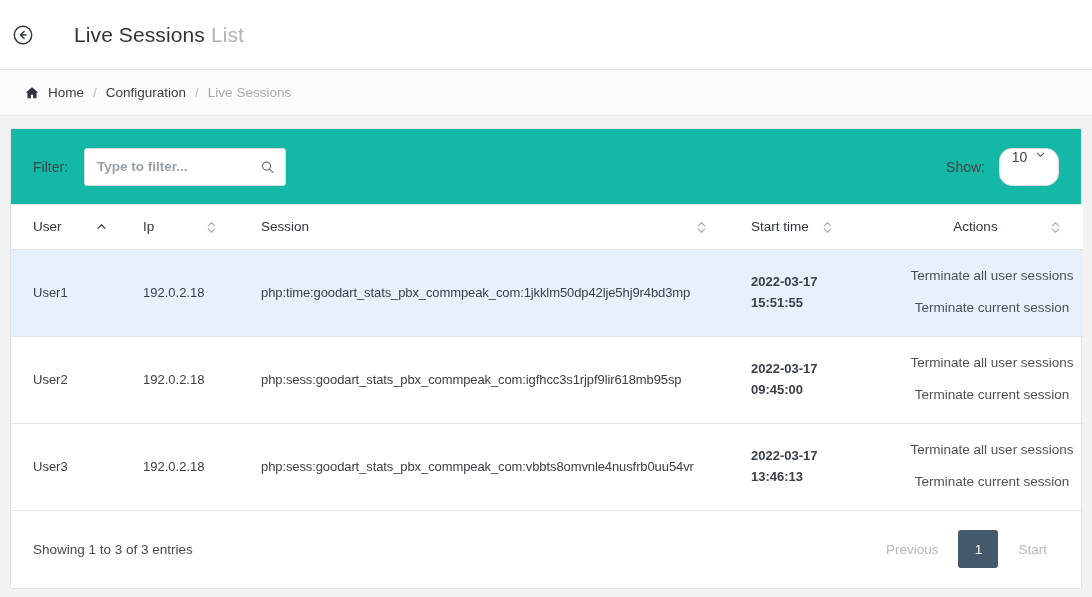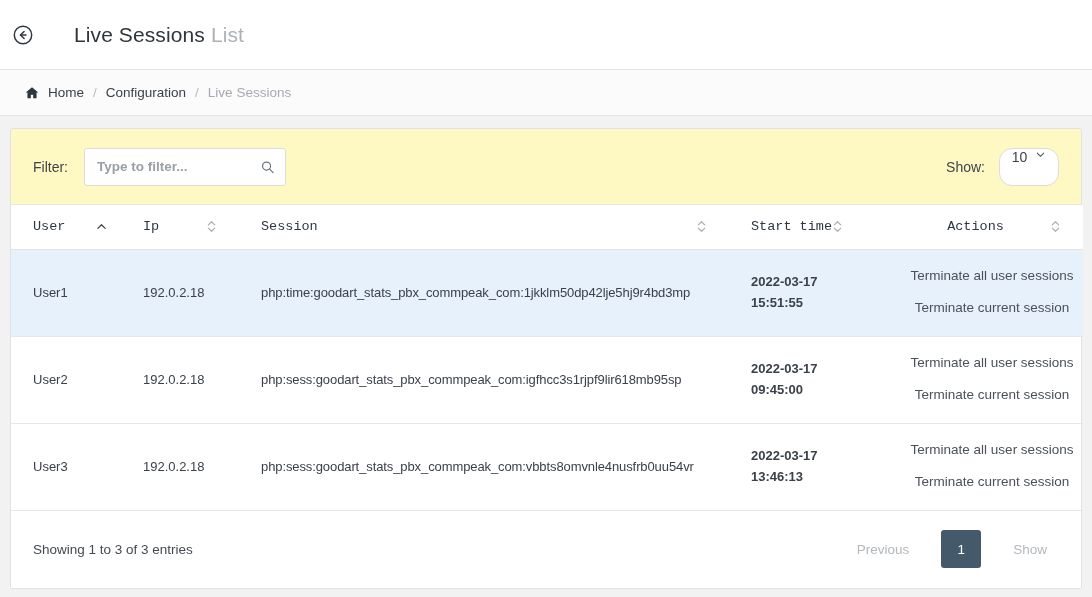--- a/index.html
+++ b/index.html
@@ -59,21 +59,21 @@
     position: absolute;
     left: 10px; top: 128px;
     width: 1072px;
     background: #ffffff;
     border: 1px solid #e2e2e2;
     border-radius: 2px;
   }
 
   
   .toolbar {
-    background: #fef9c3;
+    background: #14b8a6;
     border-bottom: 1px solid #e6e6e6;
     height: 76px;
     display: flex;
     align-items: center;
     justify-content: space-between;
     padding: 0 22px;
   }
   .filter-group { display: flex; align-items: center; }
   .filter-label { font-size: 14px; color: #3e444b; margin-right: 16px; }
   .filter-box {
@@ -117,21 +117,21 @@
     border-bottom: 1px solid #e3e3e3;
     font-size: 13.5px;
     font-weight: 400;
     color: #2f3640;
     padding: 0 0 0 22px;
     vertical-align: middle;
     text-align: left;
     white-space: nowrap;
     cursor: pointer;
   }
-  th .th-inner { display: flex; align-items: center; justify-content: space-between; padding-right: 22px; font-family: Liberation Mono, monospace; }
+  th .th-inner { display: flex; align-items: flex-end; justify-content: space-between; padding-right: 22px; }
   th.col-actions .th-inner { justify-content: space-between; }
   th.col-actions .th-label { flex: 1; text-align: center; }
   .sort-icon { width: 11px; height: 14px; color: #a9b0b8; display:inline-flex; align-items:center; justify-content:center; flex:none; }
   .sort-icon.asc { color: #3a4046; }
 
   .col-user    { width: 110px; }
   .col-ip      { width: 118px; }
   .col-session { width: 490px; }
   .col-start   { width: 150px; }
   .col-actions { width: 204px; }
@@ -159,21 +159,21 @@
   .action-link + .action-link { margin-top: 17px; }
 
   
   .card-footer {
     height: 77px;
     display: flex; align-items: center; justify-content: space-between;
     padding: 0 22px;
     background: #fff;
   }
   .entries-info { font-size: 13.5px; color: #444a51; }
-  .pager { display: flex; align-items: center; gap: 20px; }
+  .pager { display: flex; align-items: center; gap: 8px; }
   .pager-btn {
     min-width: 36px; height: 38px;
     display: inline-flex; align-items: center; justify-content: center;
     font-size: 13.5px;
     padding: 0 12px;
     border-radius: 3px;
     color: #b3b8bd;
     cursor: default;
     user-select: none;
   }
@@ -343,18 +343,18 @@
           </td>
         </tr>
       </tbody>
     </table>
 
     <div class="card-footer">
       <div class="entries-info">Showing 1 to 3 of 3 entries</div>
       <div class="pager">
         <span class="pager-btn">Previous</span>
         <span class="pager-btn active" style="background: rgb(68, 90, 107);">1</span>
-        <span class="pager-btn">Show</span>
+        <span class="pager-btn">Start</span>
       </div>
     </div>
 
   </div>
 </div>
 
 </body></html>

